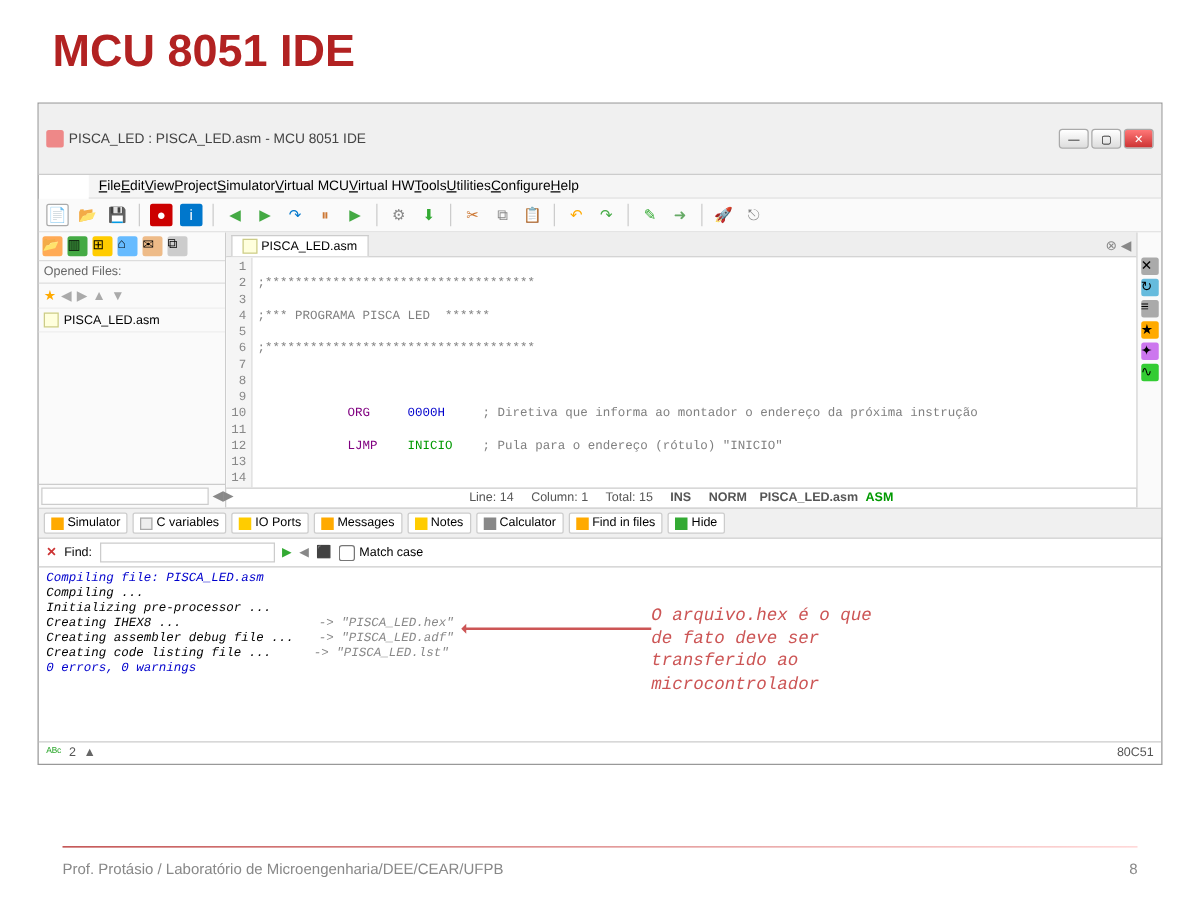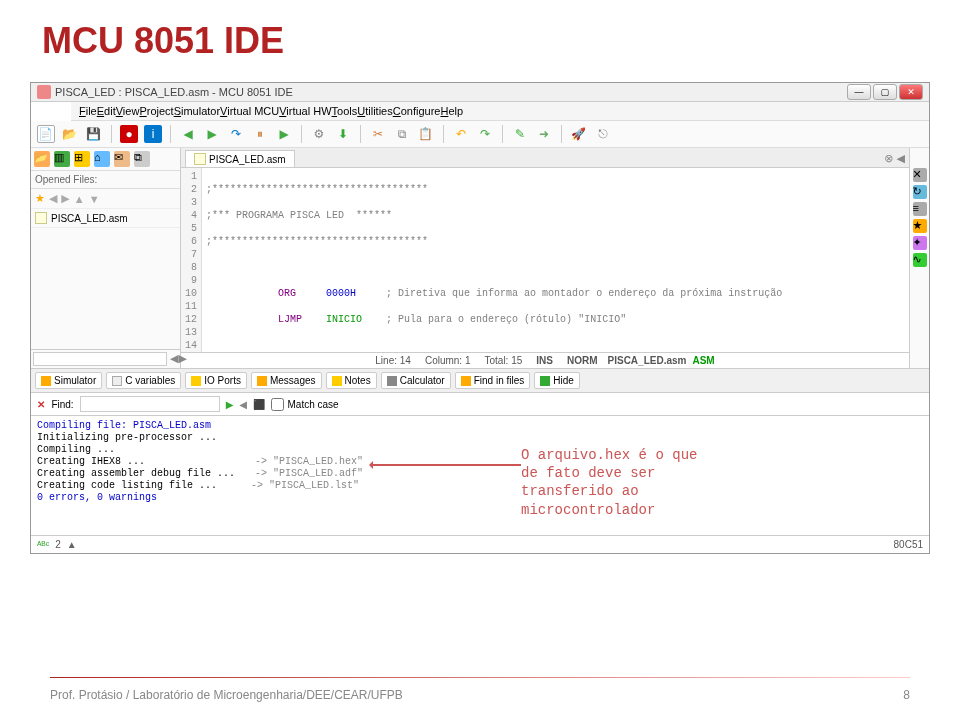--- a/index.html
+++ b/index.html
@@ -1,19 +1,19 @@
 <!DOCTYPE html>
 <html><head>
 <meta charset="utf-8">
 <style>
   * { box-sizing: border-box; margin: 0; padding: 0; }
   body { width: 960px; height: 720px; background: #fff; font-family: Arial, sans-serif; font-size: 11px; position: relative; }
   .slide-title { color: #b22222; font-size: 36px; font-weight: bold; padding: 20px 42px 10px; }
   .app-window { border: 1px solid #999; margin: 10px 30px; background: #fff; position: relative; width: 900px; }
-  .titlebar { display: flex; align-items: center; justify-content: space-between; padding: 1px 6px; background: #f0f0f0; border-bottom: 1px solid #ccc; }
+  .titlebar { display: flex; align-items: center; justify-content: space-between; padding: 20px 6px; background: #f0f0f0; border-bottom: 1px solid #ccc; }
   .titlebar-left { display: flex; align-items: center; gap: 4px; }
   .titlebar-icon { width: 14px; height: 14px; background: #e88; border-radius: 2px; }
   .titlebar-text { font-size: 11px; color: #444; }
   .win-controls { display: flex; gap: 2px; }
   .win-btn { width: 24px; height: 16px; display: flex; align-items: center; justify-content: center; border: 1px solid #aaa; background: linear-gradient(#fff,#ddd); border-radius: 3px; font-size: 9px; }
   .win-btn.close { background: linear-gradient(#f77,#c33); color: #fff; }
   .menubar { display: flex; padding: 3px 8px; background: #f5f5f5; font-size: 11px; border-bottom: 1px solid #ddd; margin-left: 40px; }
   .menubar span { text-decoration: underline; text-decoration-color: transparent; }
   .menubar span::first-letter { text-decoration: underline; }
   .toolbar { display: flex; gap: 6px; padding: 4px 6px; background: #fafafa; border-bottom: 1px solid #ddd; align-items: center; }
@@ -43,28 +43,28 @@
   .comment { color: #808080; }
   .addr { color: #0000cc; }
   .right-icons { width: 20px; border-left: 1px solid #ccc; background: #fafafa; display: flex; flex-direction: column; gap: 3px; align-items: center; padding-top: 20px; }
   .right-icon { width: 14px; height: 14px; border-radius: 2px; }
   .statusbar { display: flex; gap: 10px; padding: 2px 6px; font-size: 10px; color: #555; border-top: 1px solid #ccc; justify-content: center; }
   .bottom-tabs { display: flex; gap: 4px; padding: 3px 4px; background: #f0f0f0; border-top: 1px solid #ccc; font-size: 10px; }
   .btab { display: flex; align-items: center; gap: 3px; padding: 2px 5px; background: #fff; border: 1px solid #ccc; border-radius: 2px; }
   .btab-icon { width: 10px; height: 10px; }
   .find-bar { display: flex; align-items: center; gap: 6px; padding: 3px 6px; border-top: 1px solid #ccc; font-size: 10px; }
   .find-bar input[type=text] { width: 140px; height: 16px; border: 1px solid #ccc; }
-  .output-panel { padding: 4px 6px; font-family: 'Courier New', monospace; font-size: 10px; line-height: 12px; border-top: 1px solid #ccc; position: relative; height: 120px; }
+  .output-panel { padding: 4px 6px; font-family: 'Courier New', monospace; font-size: 10px; line-height: 12px; border-top: 1px solid #ccc; position: relative; height: 120px; font-style: italic; }
   .out-blue { color: #0000cc; }
   .out-gray { color: #888; }
   .out-green { color: #008800; }
   .callout { position: absolute; left: 490px; top: 30px; width: 180px; color: #c55; font-size: 14px; line-height: 1.3; }
   .arrow { position: absolute; left: 340px; top: 48px; width: 150px; height: 2px; background: #c55; }
   .arrow::before { content: ''; position: absolute; left: -6px; top: -3px; border: 4px solid transparent; border-right-color: #c55; }
-  .footer-status { display: flex; justify-content: space-between; padding: 3px 6px; border-top: 1px solid #ccc; font-size: 10px; color: #555; }
+  .footer-status { display: flex; justify-content: space-between; padding: 3px 6px; border-top: 1px solid #ccc; font-size: 10px; color: #555; margin-top: 20px; }
   .page-footer { position: absolute; bottom: 18px; left: 50px; right: 50px; display: flex; justify-content: space-between; color: #888; font-size: 12px; }
   .hr { position: absolute; bottom: 42px; left: 50px; right: 50px; height: 1px; background: linear-gradient(90deg,#b22222,#fcc); }
 </style>
 </head>
 <body>
 
 <div class="slide-title">MCU 8051 IDE</div>
 
 <div class="app-window">
   <div class="titlebar">
@@ -266,22 +266,22 @@
     <span style="color:#888">◀</span>
     <span style="color:#fc0">⬛</span>
     <label style="display:flex;align-items:center;gap:3px">
         <input type="checkbox" style="">
         <span>Match case</span>
       </label>
   </div>
 
   <div class="output-panel">
 <div class="out-blue">Compiling file: PISCA_LED.asm</div>
+<div>Compiling ...</div>
 <div>Initializing pre-processor ...</div>
-<div>Compiling ...</div>
 <div><span>Creating IHEX8 ...</span><span style="display:inline-block;width:110px"></span><span class="out-gray">-&gt; "PISCA_LED.hex"</span></div>
 <div><span>Creating assembler debug file ...</span><span style="display:inline-block;width:20px"></span><span class="out-gray">-&gt; "PISCA_LED.adf"</span></div>
 <div><span>Creating code listing file ...</span><span style="display:inline-block;width:34px"></span><span class="out-gray">-&gt; "PISCA_LED.lst"</span></div>
 <div class="out-blue">0 errors, 0 warnings</div>
     <div class="arrow"></div>
     <div class="callout">O arquivo.hex é o que de fato deve ser transferido ao microcontrolador</div>
   </div>
 
   <div class="footer-status">
     <div style="display:flex;gap:6px;align-items:center">

